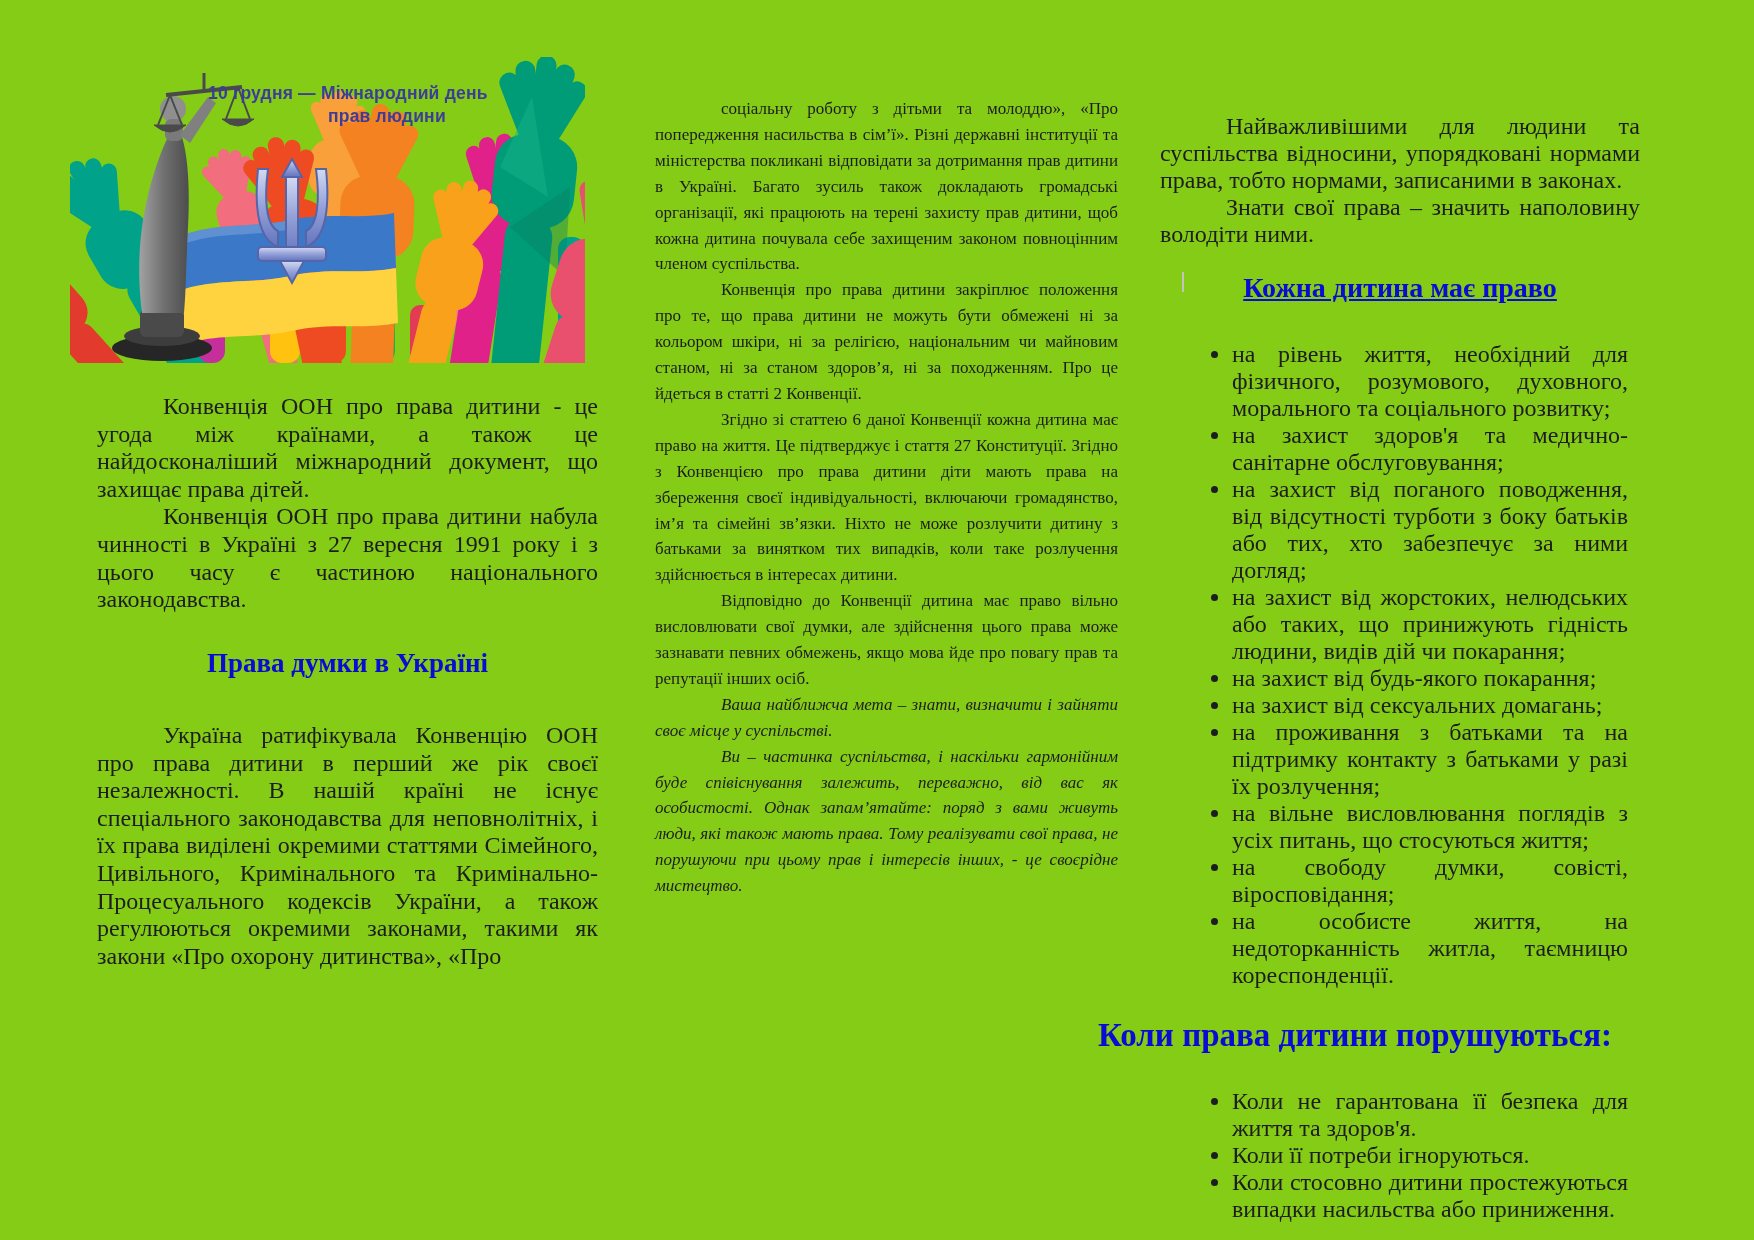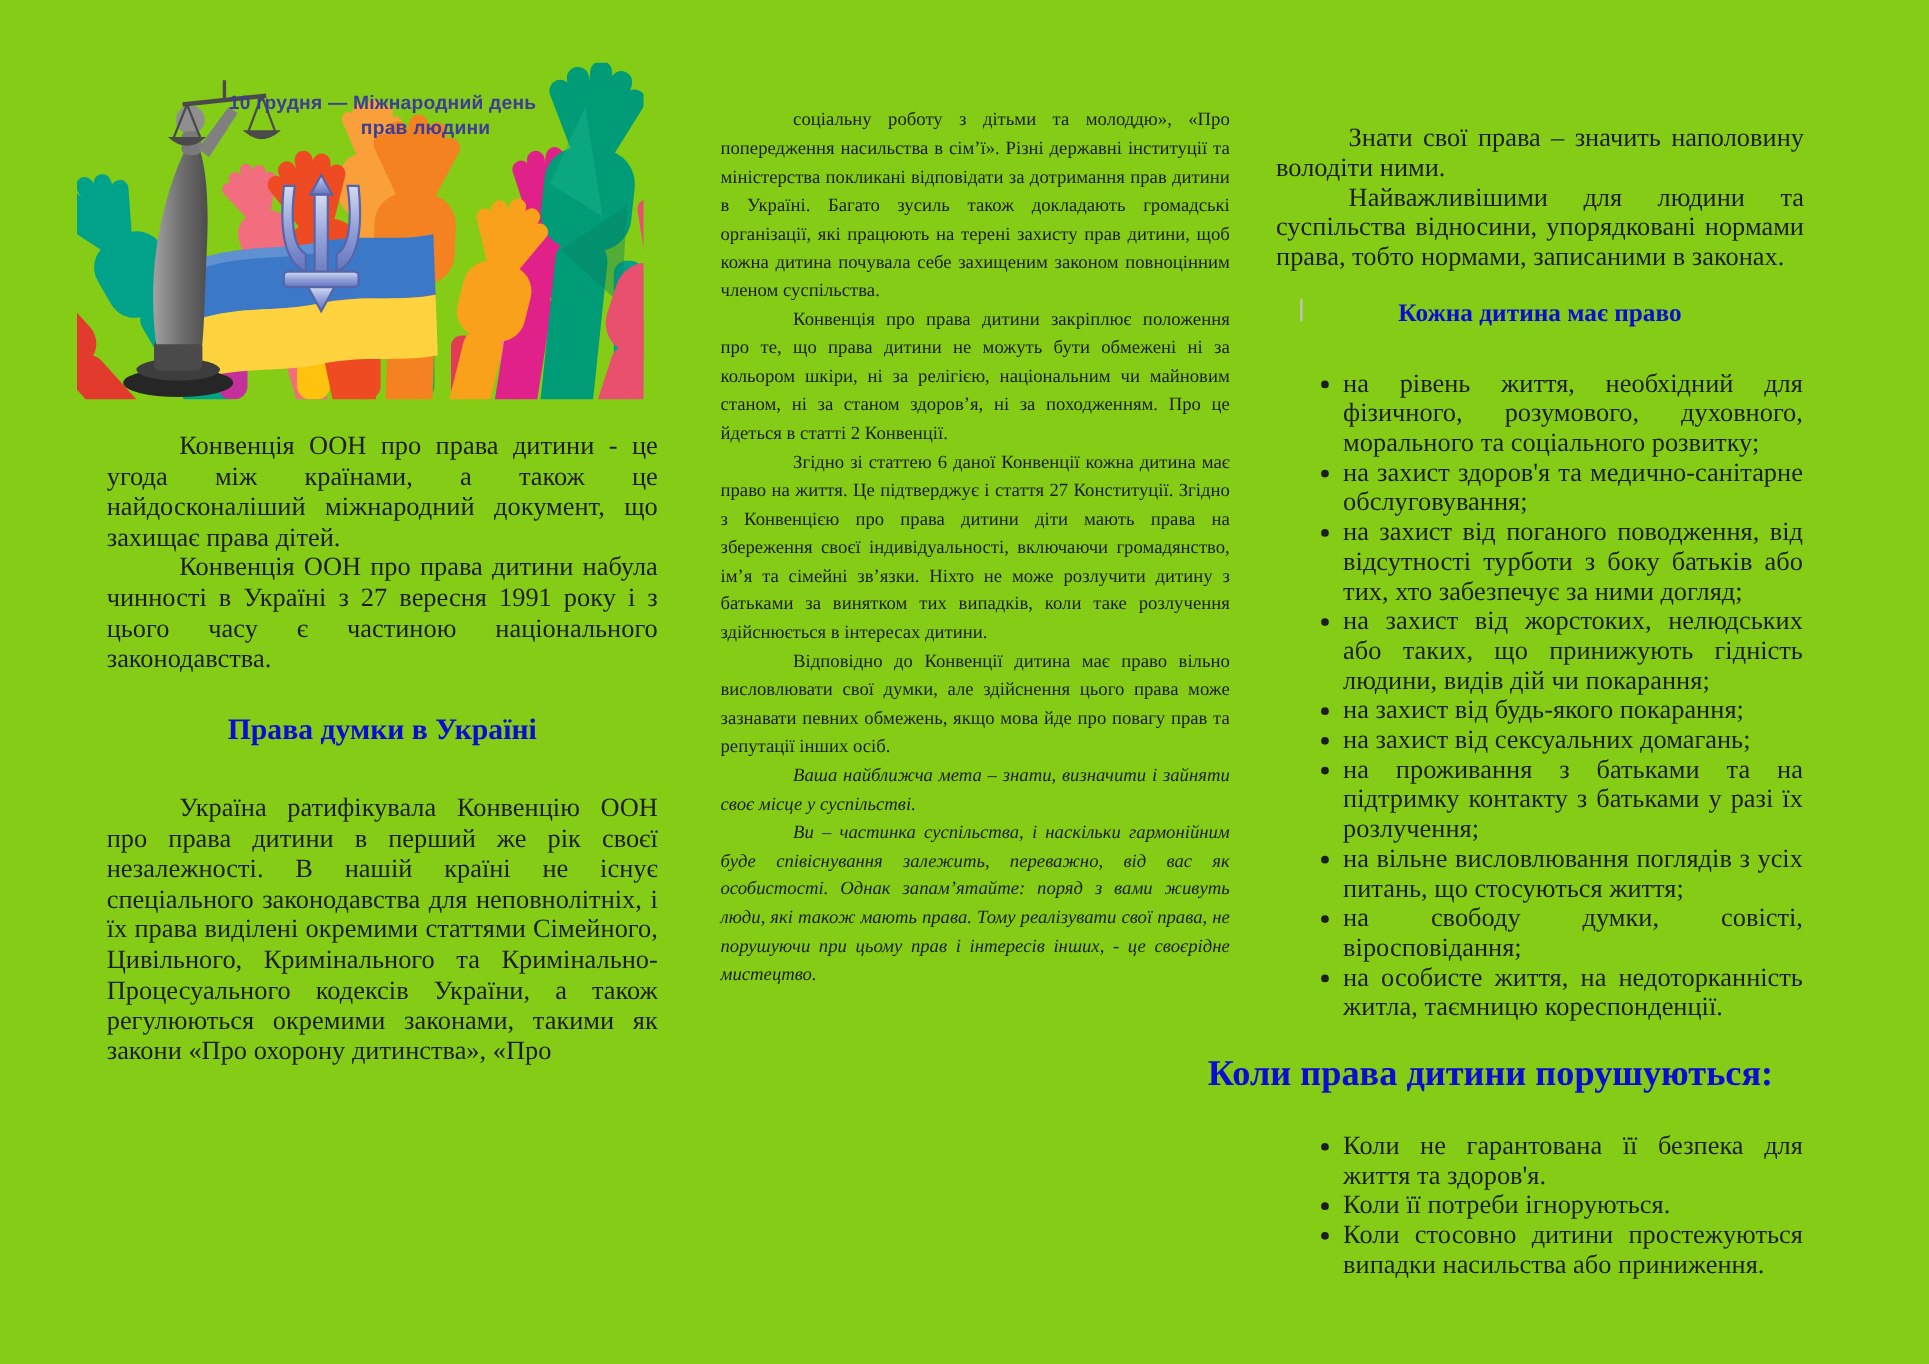--- a/index.html
+++ b/index.html
@@ -22,23 +22,23 @@
   .col p{margin:0;text-align:justify;text-indent:66px;}
   .col1{left:97px;top:393px;width:501px;font-size:24px;line-height:27.6px;}
   .col2{left:655px;top:96px;width:463px;font-size:17px;line-height:25.9px;}
   .col3{left:1160px;top:113px;width:480px;font-size:24px;line-height:27px;}
   .italic{font-style:italic;}
   .blue-head{
     color:var(--heading-blue,#0b0bd4);font-weight:700;text-align:center;
     text-indent:0;margin:0;line-height:1.12;
   }
   .col1 .blue-head{font-size:27px;margin:34px 0 44px 0;}
-  .head-rights{font-size:23px;margin:24px 0 38px 0;}
+  .head-rights{font-size:28px;margin:24px 0 38px 0;text-decoration:underline;}
   .head-violations{font-size:33px;margin:28px 0 34px -90px;width:570px;}
-  ul{list-style:disc;margin:1px;padding:0 0 0 60px;}
+  ul{list-style:disc;margin:12px;padding:0 0 0 60px;}
   li{text-align:justify;margin:0;padding:0;}
   .cursor-artifact{position:absolute;left:1182px;top:272px;width:2px;height:20px;background:#c2c2c2;}
 </style>
 </head>
 <body>
 
 <div class="page">
 
   <div class="banner">
     <svg width="515" height="306" viewBox="0 0 515 306">
@@ -139,22 +139,22 @@
   <div class="col col2">
     <p>соціальну роботу з дітьми та молоддю», «Про попередження насильства в сім’ї». Різні державні інституції та міністерства покликані відповідати за дотримання прав дитини в Україні. Багато зусиль також докладають громадські організації, які працюють на терені захисту прав дитини, щоб кожна дитина почувала себе захищеним законом повноцінним членом суспільства.</p>
     <p>Конвенція про права дитини закріплює положення про те, що права дитини не можуть бути обмежені ні за кольором шкіри, ні за релігією, національним чи майновим станом, ні за станом здоров’я, ні за походженням. Про це йдеться в статті 2 Конвенції.</p>
     <p>Згідно зі статтею 6 даної Конвенції кожна дитина має право на життя. Це підтверджує і стаття 27 Конституції. Згідно з Конвенцією про права дитини діти мають права на збереження своєї індивідуальності, включаючи громадянство, ім’я та сімейні зв’язки. Ніхто не може розлучити дитину з батьками за винятком тих випадків, коли таке розлучення здійснюється в інтересах дитини.</p>
     <p>Відповідно до Конвенції дитина має право вільно висловлювати свої думки, але здійснення цього права може зазнавати певних обмежень, якщо мова йде про повагу прав та репутації інших осіб.</p>
     <p class="italic">Ваша найближча мета – знати, визначити і зайняти своє місце у суспільстві.</p>
     <p class="italic">Ви – частинка суспільства, і наскільки гармонійним буде співіснування залежить, переважно, від вас як особистості. Однак запам’ятайте: поряд з вами живуть люди, які також мають права. Тому реалізувати свої права, не порушуючи при цьому прав і інтересів інших, - це своєрідне мистецтво.</p>
   </div>
 
   <div class="col col3">
+    <p>Найважливішими для людини та суспільства відносини, упорядковані нормами права, тобто нормами, записаними в законах.</p>
     <p>Знати свої права – значить наполовину володіти ними.</p>
-    <p>Найважливішими для людини та суспільства відносини, упорядковані нормами права, тобто нормами, записаними в законах.</p>
     <h2 class="blue-head head-rights">Кожна дитина має право</h2>
     <ul>
       <li>на рівень життя, необхідний для фізичного, розумового, духовного, морального та соціального розвитку;</li>
       <li>на захист здоров'я та медично-санітарне обслуговування;</li>
       <li>на захист від поганого поводження, від відсутності турботи з боку батьків або тих, хто забезпечує за ними догляд;</li>
       <li>на захист від жорстоких, нелюдських або таких, що принижують гідність людини, видів дій чи покарання;</li>
       <li>на захист від будь-якого покарання;</li>
       <li>на захист від сексуальних домагань;</li>
       <li>на проживання з батьками та на підтримку контакту з батьками у разі їх розлучення;</li>
       <li>на вільне висловлювання поглядів з усіх питань, що стосуються життя;</li>

